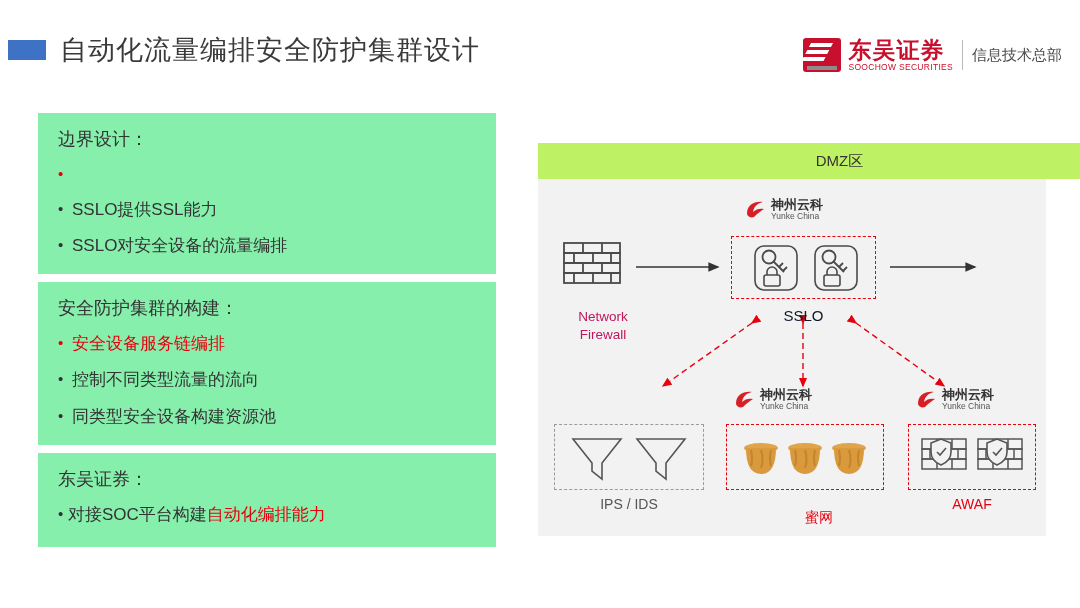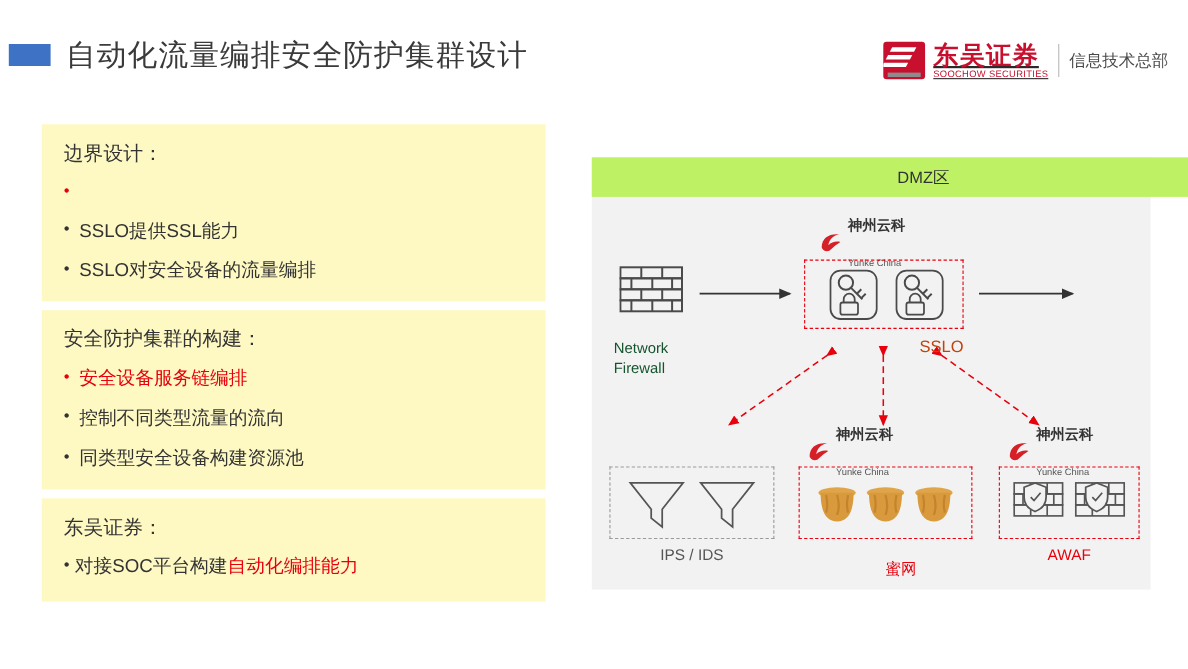--- a/index.html
+++ b/index.html
@@ -72,21 +72,20 @@
     bottom: 2px;
     width: 30px;
     height: 4px;
     background: #8c8c8c;
   }
   .brand-text {
     display: flex;
     flex-direction: column;
     justify-content: center;
     margin-right: 9px;
-    text-decoration: underline;
   }
   .brand-cn {
     font-size: 23px;
     font-weight: bold;
     color: #c8102e;
     line-height: 1.05;
     letter-spacing: 1px;
   }
   .brand-en {
     font-size: 8.5px;
@@ -106,21 +105,21 @@
   }
 
   
   .left-col {
     position: absolute;
     left: 38px;
     top: 113px;
     width: 458px;
   }
   .block {
-    background: #fef9c3;
+    background: #86efac;
     padding: 14px 20px 16px 20px;
     margin-bottom: 8px;
   }
   .block-head {
     font-size: 18px;
     color: #333;
     margin-bottom: 13px;
   }
   .bullet-row {
     display: flex;
@@ -175,44 +174,44 @@
     left: 25px;
     top: 98px;
     width: 58px;
     height: 44px;
   }
   .fw-label {
     position: absolute;
     left: 20px;
     top: 165px;
     font-size: 13.5px;
-    color: #14532d;
+    color: #be185d;
     line-height: 1.35;
-    text-align: left;
+    text-align: center;
     width: 90px;
   }
 
   
   .sslo-box {
     position: absolute;
     left: 193px;
     top: 93px;
     width: 145px;
     height: 63px;
     border: 1.4px dashed #e8000d;
     box-sizing: border-box;
   }
   .sslo-label {
     position: absolute;
     left: 193px;
     top: 164px;
     width: 145px;
-    text-align: right;
+    text-align: center;
     font-size: 15px;
-    color: #c2410c;
+    color: #0f172a;
   }
   .yunke {
     position: absolute;
     display: flex;
     align-items: center;
   }
   .yunke-logo {
     width: 22px;
     height: 19px;
     margin-right: 4px;
@@ -222,21 +221,20 @@
   .yunke-tx-cn {
     font-size: 13px;
     color: #333;
     line-height: 1.05;
     font-weight: bold;
   }
   .yunke-tx-en {
     font-size: 8.5px;
     color: #555;
     line-height: 1.1;
-    margin-top: 23px;
   }
   .key-ico {
     position: absolute;
     width: 40px;
     height: 42px;
   }
 
   
   .bbox {
     position: absolute;

